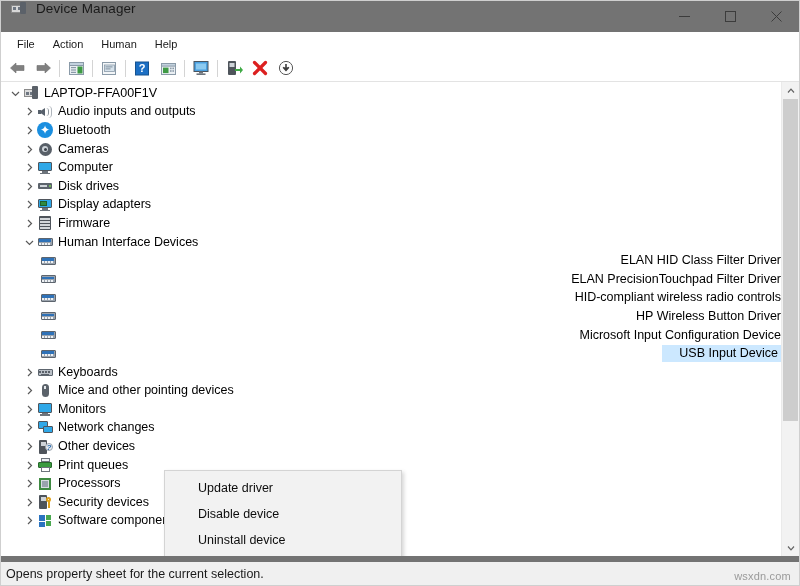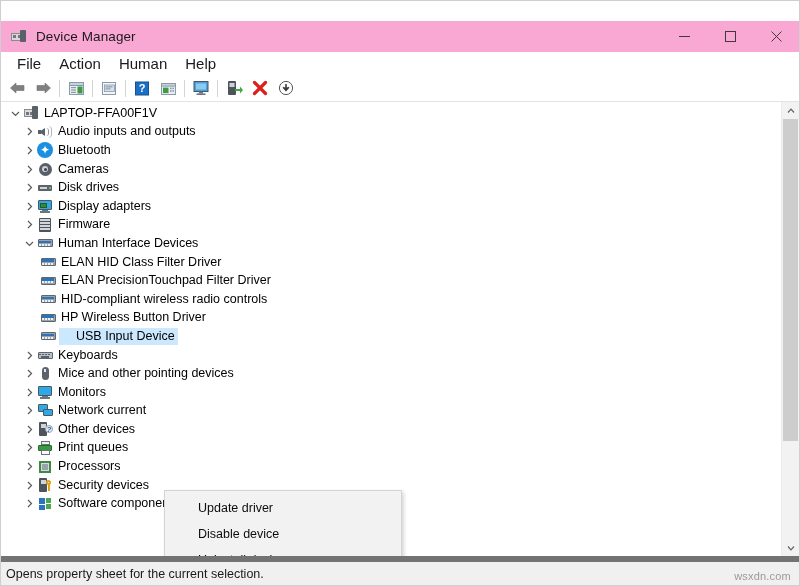--- a/index.html
+++ b/index.html
@@ -24,26 +24,25 @@
     background: #ffffff;
     border: 1px solid #cfcfcf;
     box-sizing: border-box;
     display: flex;
     flex-direction: column;
   }
 
   
   #titlebar {
     height: 31px;
-    background: #f9a8d4;
-    display: flex;
-    align-items: center;
+    background: #737373;
+    display: flex;
+    align-items: flex-start;
     flex: 0 0 auto;
     position: relative;
-    margin-top: 20px;
   }
   #title-icon {
     width: 16px; height: 16px;
     margin-left: 10px;
     position: relative;
     flex: 0 0 auto;
   }
   #title-icon .tc-body {
     position: absolute;
     left: 0; top: 4px;
@@ -95,21 +94,21 @@
   
   #menubar {
     height: 23px;
     background: #ffffff;
     display: flex;
     align-items: center;
     padding-left: 7px;
     flex: 0 0 auto;
   }
   .menu-item {
-    font-size: 15px;
+    font-size: 11px;
     color: #1a1a1a;
     padding: 2px 9px;
     cursor: default;
   }
 
   
   #toolbar {
     height: 26px;
     background: #ffffff;
     display: flex;
@@ -174,21 +173,21 @@
     width: 16px; height: 16px;
     flex: 0 0 16px;
     margin-right: 5px;
     position: relative;
   }
   .row-label { line-height: 15px; }
 
   
   .lvl0 { padding-left: 6px; }
   .lvl1 { padding-left: 20px; }
-  .lvl2 { padding-left: 39px; }
+  .lvl2 { padding-left: 39px; justify-content: space-between; }
 
   
   .ic-pc .b { position:absolute; left:1px; top:4px; width:11px; height:8px; background:#dcdcdc; border:1px solid #8a8a8a; box-sizing:border-box;}
   .ic-pc .s { position:absolute; left:3px; top:6.5px; width:3px; height:3px; background:#6f7782;}
   .ic-pc .s2 { position:absolute; left:7px; top:6.5px; width:3px; height:3px; background:#6f7782;}
   .ic-pc .p { position:absolute; left:9px; top:1px; width:6px; height:13px; background:#5b6169; border-radius:1px;}
 
   .ic-spk .cone { position:absolute; left:2px; top:4px; width:0;height:0; border-top:4px solid transparent;border-bottom:4px solid transparent;border-right:6px solid #57606b;}
   .ic-spk .box { position:absolute; left:1px; top:6px; width:3px;height:4px; background:#57606b;}
   .ic-spk .w1 { position:absolute; left:9px; top:4px; width:2px;height:8px; border-right:1.5px solid #8d959d; border-radius:0 6px 6px 0;}
@@ -506,20 +505,33 @@
             </svg>
         </span>
         <span class="ticon ic-cam">
             <i class="c"></i>
             <i class="l"></i>
             <i class="d"></i>
           </span>
         <span class="row-label">Cameras</span>
       </div>
 
+      <div class="row lvl1">
+        <span class="chev">
+          <svg width="9" height="9" viewBox="0 0 9 9">
+              <path d="M3,1 L6.5,4.5 L3,8" fill="none" stroke="#5a5a5a" stroke-width="1.2"></path>
+            </svg>
+        </span>
+        <span class="ticon ic-mon">
+            <i class="scr"></i>
+            <i class="st"></i>
+            <i class="bs"></i>
+          </span>
+        <span class="row-label">Computer</span>
+      </div>
 
       <div class="row lvl1">
         <span class="chev">
           <svg width="9" height="9" viewBox="0 0 9 9">
               <path d="M3,1 L6.5,4.5 L3,8" fill="none" stroke="#5a5a5a" stroke-width="1.2"></path>
             </svg>
         </span>
         <span class="ticon ic-disk">
             <i class="b"></i>
             <i class="l"></i>
@@ -613,29 +625,40 @@
         <span class="ticon ic-hid">
             <i class="b"></i>
             <i class="t"></i>
             <i class="k1"></i>
             <i class="k2"></i>
             <i class="k3"></i>
             <i class="k4"></i>
           </span>
         <span class="row-label">HP Wireless Button Driver</span>
       </div>
-      <div class="row lvl2 selected">
+      <div class="row lvl2">
         <span class="ticon ic-hid">
             <i class="b"></i>
             <i class="t"></i>
             <i class="k1"></i>
             <i class="k2"></i>
             <i class="k3"></i>
             <i class="k4"></i>
           </span>
+        <span class="row-label">Microsoft Input Configuration Device</span>
+      </div>
+      <div class="row lvl2 selected">
+        <span class="ticon ic-hid">
+            <i class="b"></i>
+            <i class="t"></i>
+            <i class="k1"></i>
+            <i class="k2"></i>
+            <i class="k3"></i>
+            <i class="k4"></i>
+          </span>
         <span class="row-label">USB Input Device</span>
       </div>
 
       <div class="row lvl1">
         <span class="chev">
           <svg width="9" height="9" viewBox="0 0 9 9">
               <path d="M3,1 L6.5,4.5 L3,8" fill="none" stroke="#5a5a5a" stroke-width="1.2"></path>
             </svg>
         </span>
         <span class="ticon ic-kbd">
@@ -679,21 +702,21 @@
       <div class="row lvl1">
         <span class="chev">
           <svg width="9" height="9" viewBox="0 0 9 9">
               <path d="M3,1 L6.5,4.5 L3,8" fill="none" stroke="#5a5a5a" stroke-width="1.2"></path>
             </svg>
         </span>
         <span class="ticon ic-net">
             <i class="s1"></i>
             <i class="s2"></i>
           </span>
-        <span class="row-label">Network current</span>
+        <span class="row-label">Network changes</span>
       </div>
 
       <div class="row lvl1">
         <span class="chev">
           <svg width="9" height="9" viewBox="0 0 9 9">
               <path d="M3,1 L6.5,4.5 L3,8" fill="none" stroke="#5a5a5a" stroke-width="1.2"></path>
             </svg>
         </span>
         <span class="ticon ic-oth">
             <i class="t"></i>

